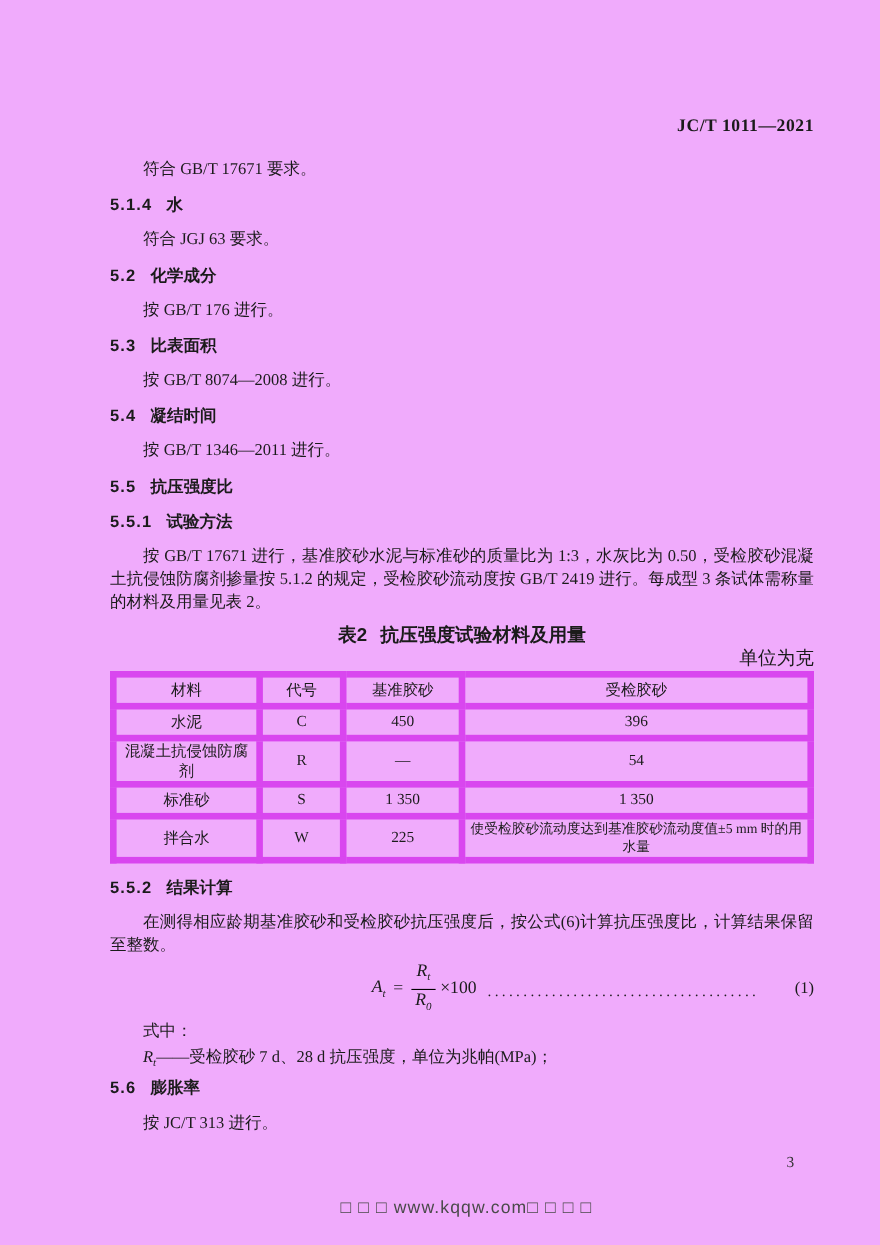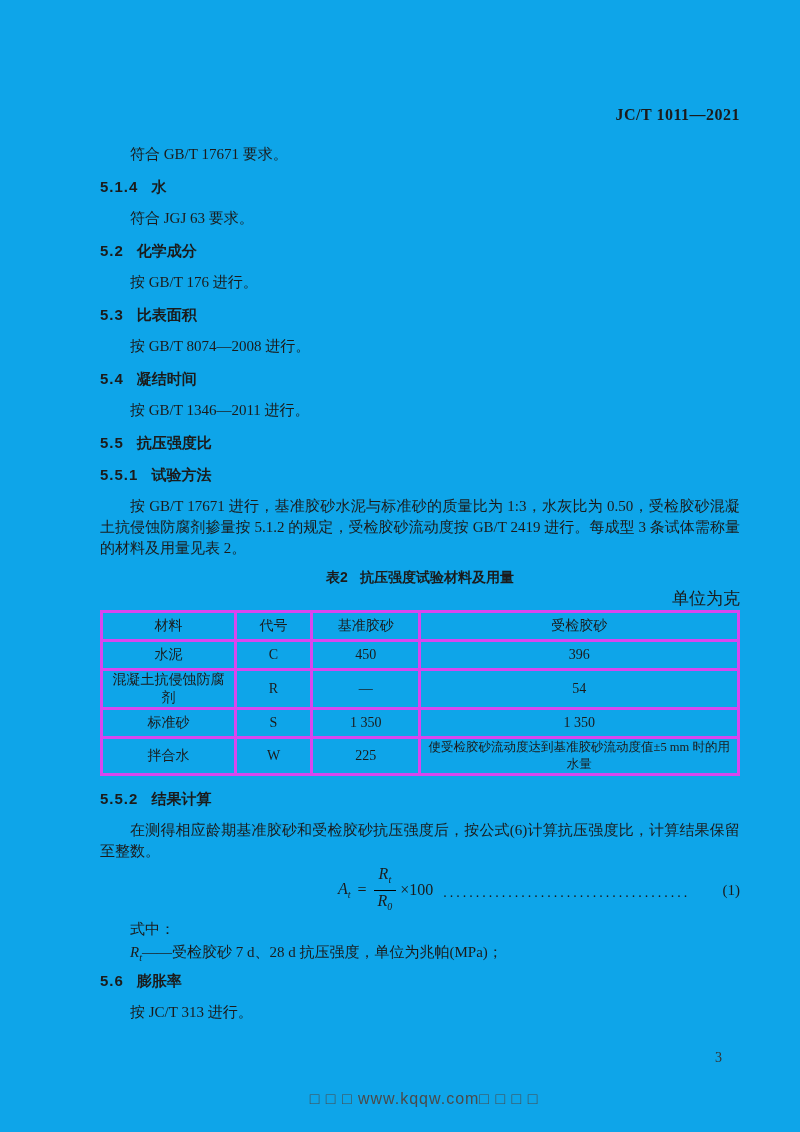--- a/index.html
+++ b/index.html
@@ -1,20 +1,20 @@
 <!DOCTYPE html>
 <html><head>
 <meta charset="utf-8">
 <style>
   * { margin:0; padding:0; box-sizing:border-box; }
   html,body { background:#e8e8e8; }
   .page {
     position:relative;
     width:800px; height:1132px;
-    background:#0ea5e9;
+    background:#f0abfc;
     font-family:"Liberation Serif","DejaVu Serif",serif;
     color:#1b1b1b;
     overflow:hidden;
     margin:0 auto;
   }
   .content {
     position:absolute;
     left:100px; top:106px;
     width:640px;
   }
@@ -38,21 +38,21 @@
     font-family:"Liberation Sans","DejaVu Sans",sans-serif;
     font-weight:bold;
     font-size:15px;
     line-height:21px;
     margin-bottom:11px;
   }
   .heading .h-num { margin-right:13px; letter-spacing:1px; }
   .table-caption {
     font-family:"Liberation Sans","DejaVu Sans",sans-serif;
     font-weight:bold;
-    font-size:14px;
+    font-size:17px;
     line-height:21px;
     text-align:center;
     margin-bottom:2px;
   }
   .table-caption .cap-num { margin-right:12px; }
   .unit-note {
     font-size:17px;
     line-height:18px;
     text-align:right;
     margin-bottom:2px;
@@ -60,21 +60,21 @@
   table.data-table {
     width:100%;
     border-collapse:collapse;
     border-top:3px solid #000;
     border-bottom:3px solid #000;
     border-left:2px solid #1a1a1a;
     border-right:2px solid #1a1a1a;
     margin-bottom:12px;
   }
   table.data-table th, table.data-table td {
-    border:3px solid #d946ef;
+    border:6px solid #d946ef;
     height:29px;
     text-align:center;
     vertical-align:middle;
     font-size:14px;
     font-weight:normal;
     padding:0 4px;
   }
   table.data-table td.long-cell { font-size:12.5px; padding:0 2px; }
   col.c1 { width:21%; } col.c2 { width:12%; } col.c3 { width:17%; } col.c4 { width:50%; }
   .formula-row {

